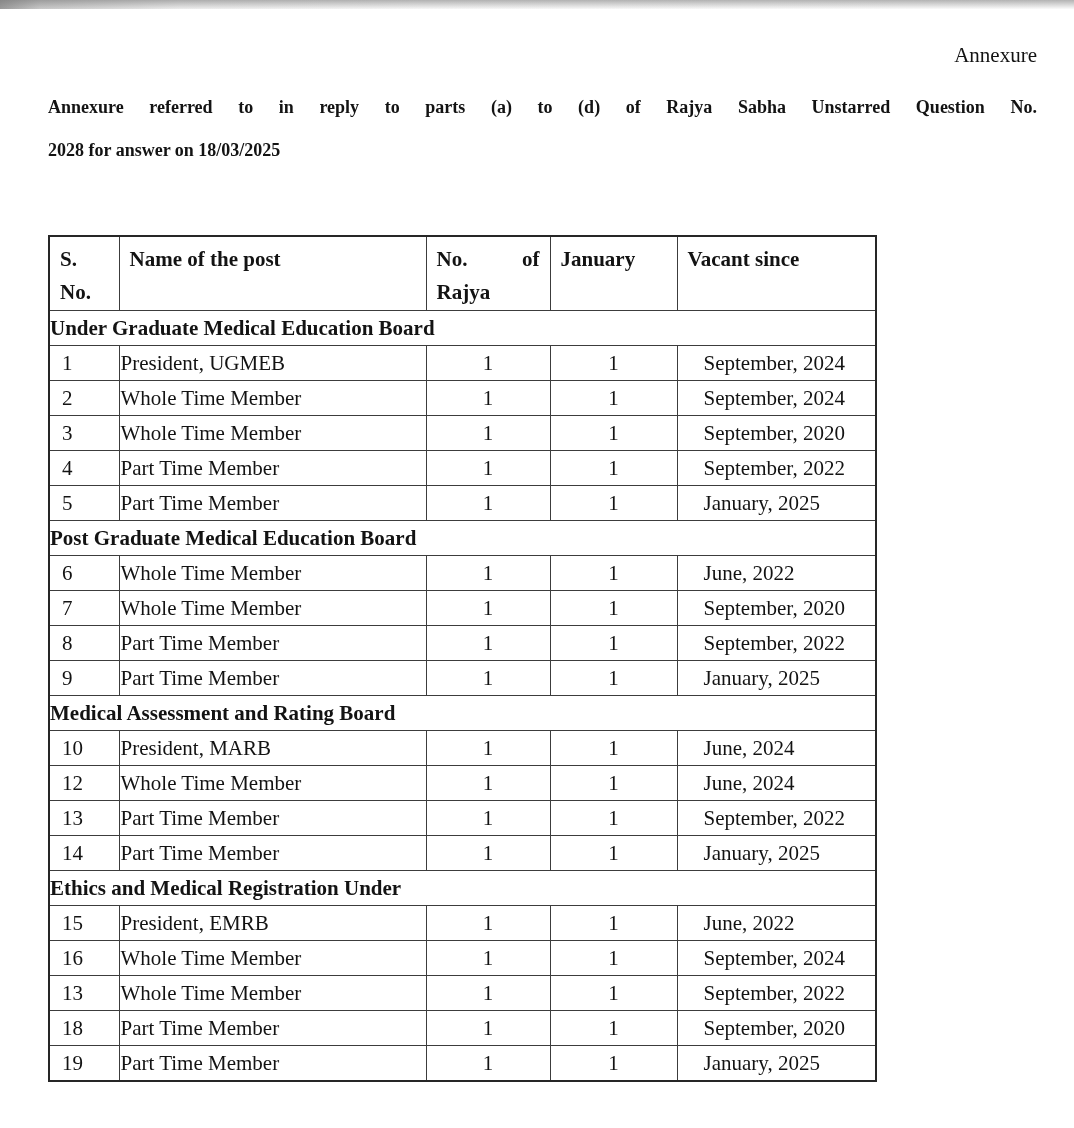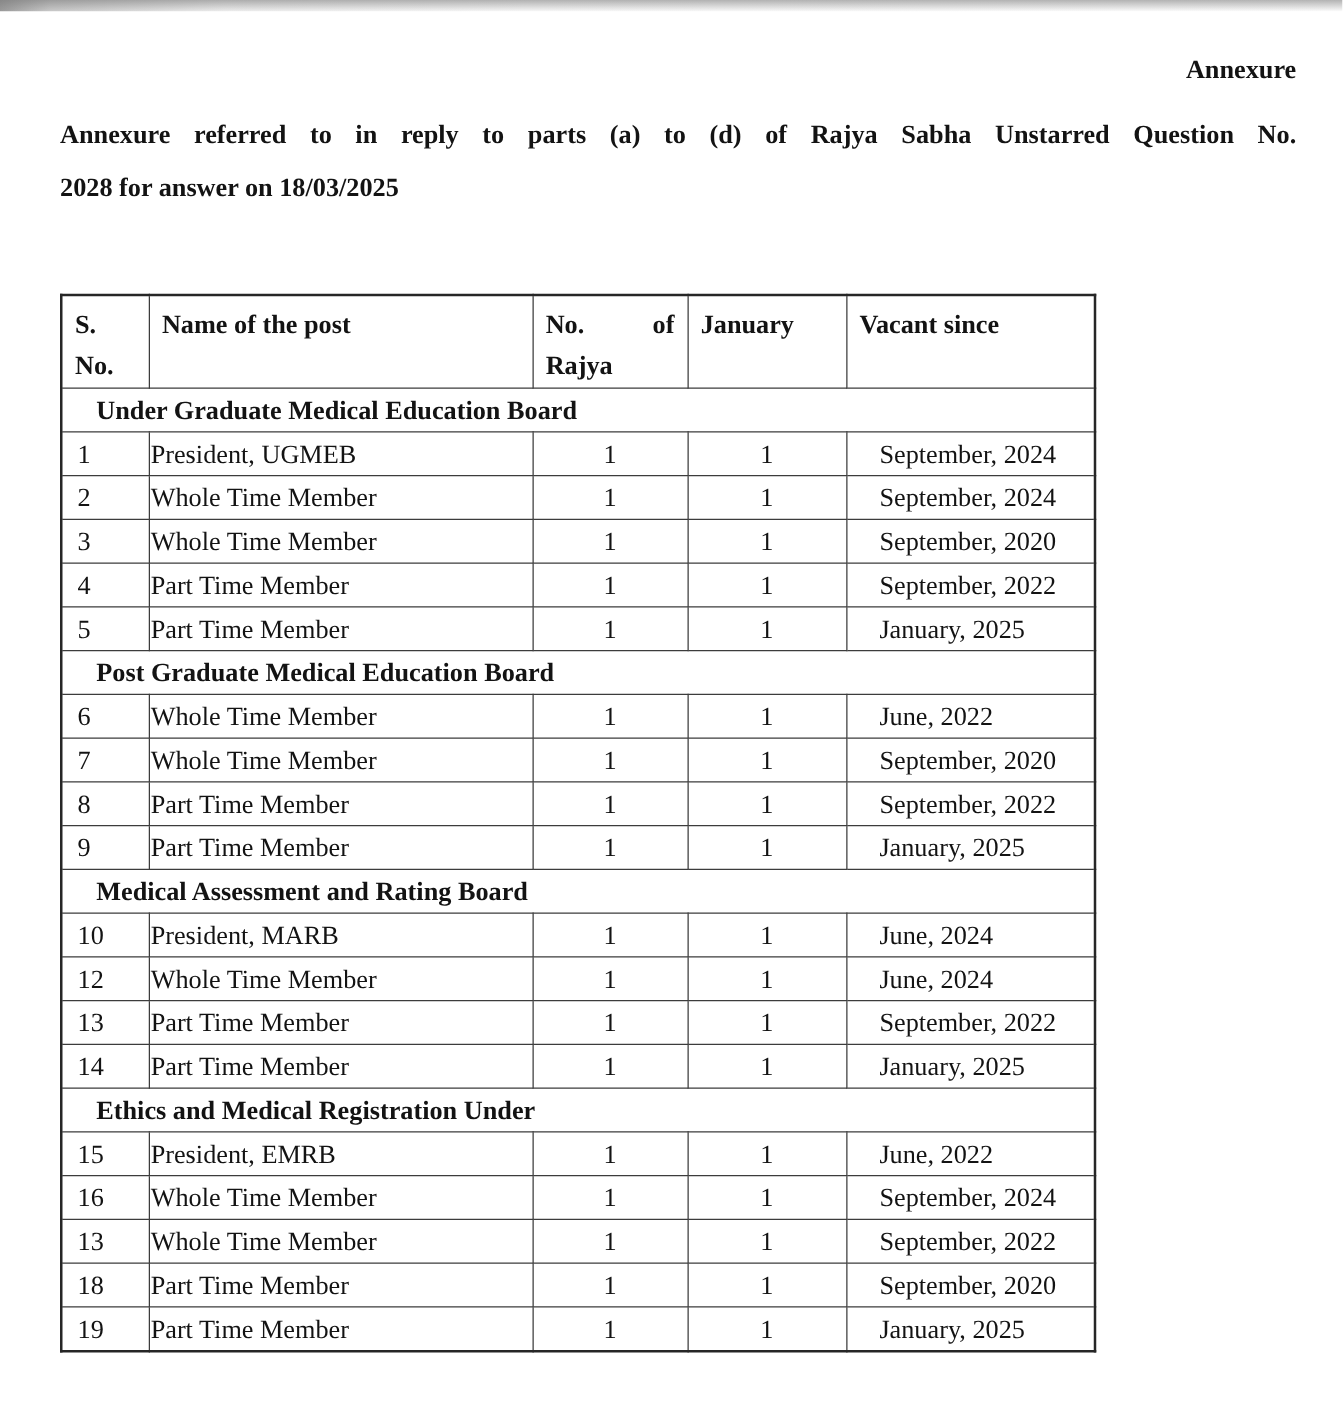--- a/index.html
+++ b/index.html
@@ -16,28 +16,28 @@
     position: absolute;
     top: 0; left: 0; right: 0;
     height: 9px;
     background:
       linear-gradient(to bottom, rgba(120,120,120,0.55), rgba(255,255,255,0)),
       linear-gradient(90deg, #9a9a9a 0px, #c9c9c9 40px, #ededed 180px, #f7f7f7 420px, #fbfbfb 100%);
   }
   .annexure-title {
     margin: 42px 37px 0 48px;
     text-align: right;
-    font-weight: bold;
+    font-weight: normal;
     font-size: 21px;
     line-height: 26px;
   }
   .heading {
     margin: 18px 37px 0 48px;
     font-weight: bold;
-    font-size: 21px;
+    font-size: 18px;
     line-height: 43px;
   }
   .heading-line1 {
     text-align: justify;
     text-align-last: justify;
   }
   .vacancy-table {
     margin: 63px 0 0 48px;
     border-collapse: collapse;
     width: 827px;
@@ -61,21 +61,21 @@
     display: flex;
     justify-content: space-between;
   }
   tr.data-row td, tr.section-row td { height: 32px; padding-top: 1px; padding-bottom: 1px; }
   .c-sno   { padding-left: 12px; }
   .c-post  { }
   .c-num   { text-align: center; }
   .c-since { padding-left: 26px; }
   .section-cell {
     font-weight: bold;
-    padding-left: 27px;
+    padding-left: 0;
   }
   .pad-l { padding-left: 10px; }
   .pad-lr { padding-left: 10px; padding-right: 10px; }
 </style>
 </head>
 <body>
 
 <div class="top-edge"></div>
 
 <div class="annexure-title">Annexure</div>

